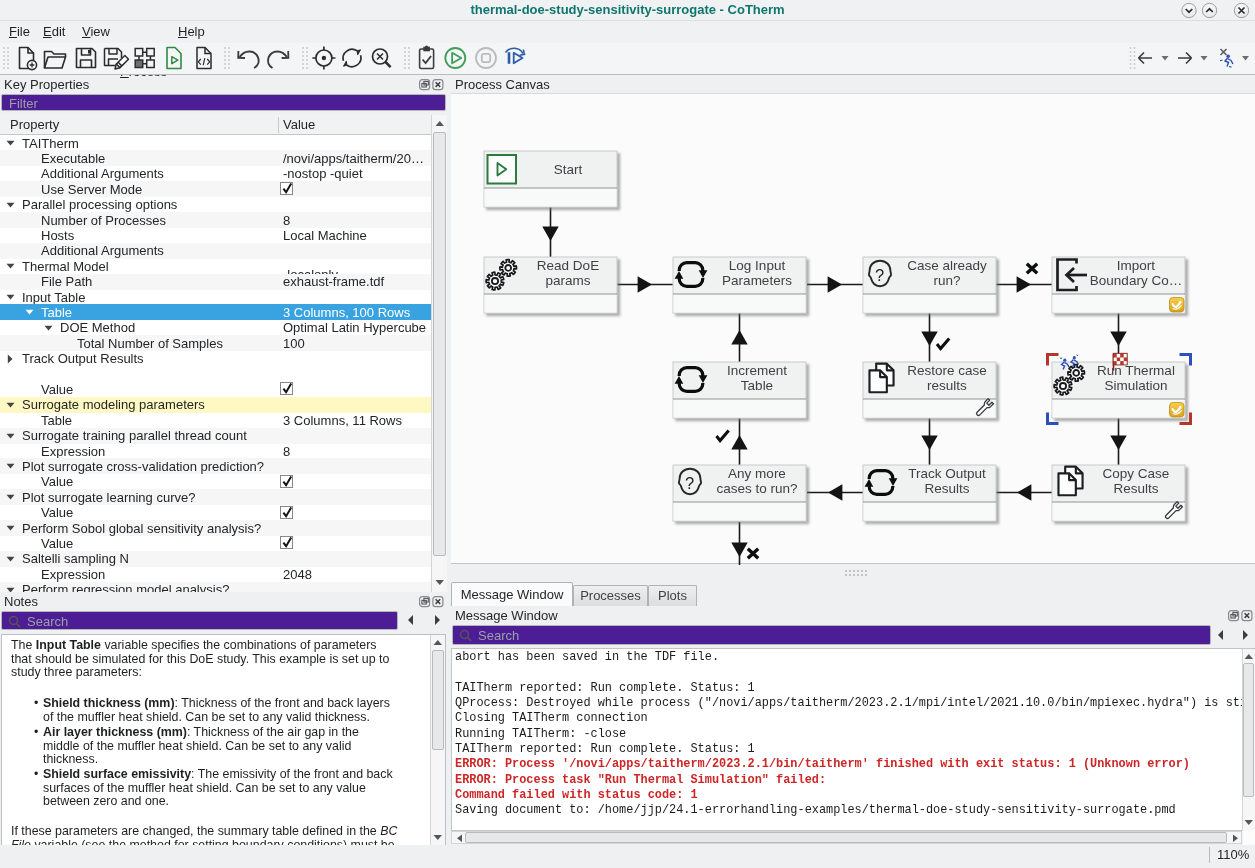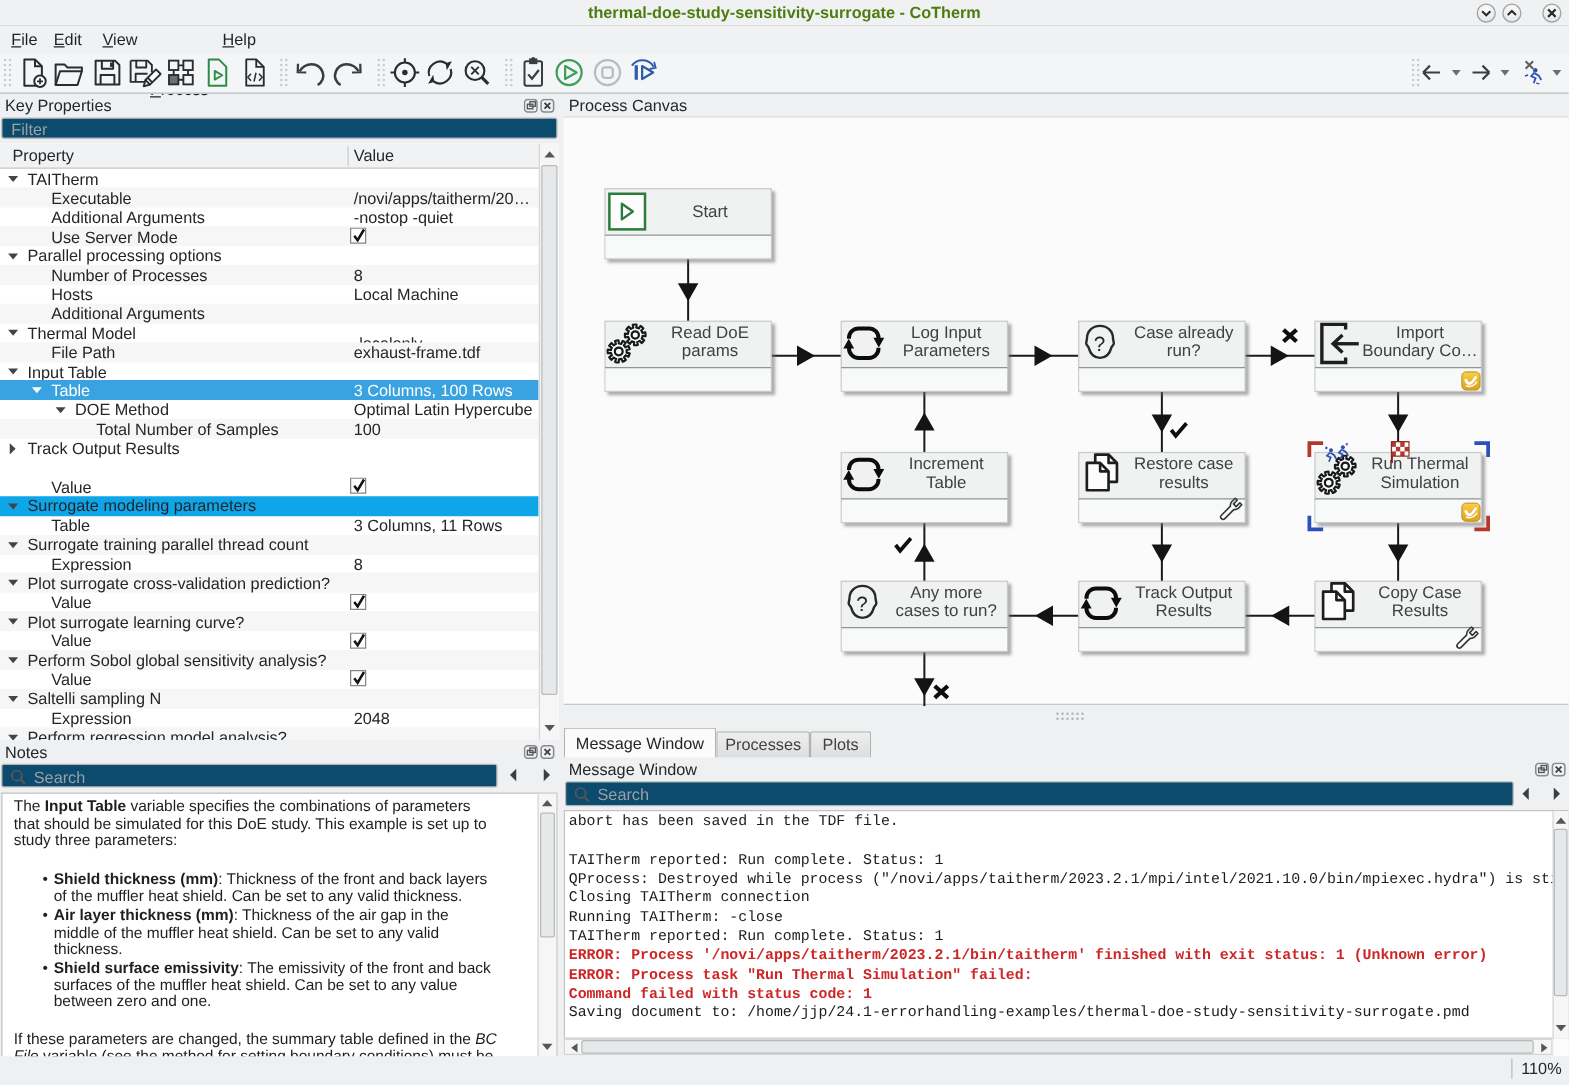--- a/index.html
+++ b/index.html
@@ -1,28 +1,28 @@
 <!DOCTYPE html>
 <html><head>
 <meta charset="utf-8">
 <style>
 * { margin:0; padding:0; box-sizing:border-box; }
 html,body { width:1255px; height:868px; overflow:hidden; }
 body { font-family:"Liberation Sans", sans-serif; background:#eff0f1; color:#232629; position:relative; }
 .abs { position:absolute; }
 .hdr { font-size:13px; color:#252629; }
-.input { background:#0c4a6e; border:1px solid #b4b6b8; border-radius:2px; }
+.input { background:#4c1d95; border:1px solid #b4b6b8; border-radius:2px; }
 .ph { color:#9aa0a3; font-size:13px; }
 svg { display:block; }
 </style>
 </head>
 <body>
 
 <div class="abs" style="left:0;top:0;width:1255px;height:21px;background:#f0f1f2;border-bottom:1px solid #dcdddd;">
-  <div class="abs" style="left:0;top:2px;width:1255px;text-align:center;font-size:13px;font-weight:bold;color:#4d7c0f;">thermal-doe-study-sensitivity-surrogate - CoTherm</div>
+  <div class="abs" style="left:0;top:2px;width:1255px;text-align:center;font-size:13px;font-weight:bold;color:#0f766e;">thermal-doe-study-sensitivity-surrogate - CoTherm</div>
   <svg class="abs" style="left:1178px;top:0px" width="77" height="21">
     <defs>
       <radialGradient id="wbg" cx="50%" cy="35%" r="75%">
         <stop offset="0" stop-color="#fefefe"></stop>
           <stop offset="0.7" stop-color="#e9eaeb"></stop>
           <stop offset="1" stop-color="#d2d3d4"></stop>
       </radialGradient>
     </defs>
     <g stroke="#9fa0a2" fill="url(#wbg)">
       <circle cx="11" cy="10.5" r="7.2"></circle>
@@ -325,21 +325,21 @@
         </svg>
         <span class="abs" style="left:22px;top:0.5px;">Track Output Results</span>
       </div>
 <div class="abs" style="left:0;top:246.4px;width:431px;height:16px;font-size:13px;">
         <span class="abs" style="left:41px;top:0.5px;">Value</span>
         <svg class="abs" style="left:280px;top:1px" width="15" height="15">
           <rect x="0.5" y="0.5" width="12" height="12" fill="#fff" stroke="#85878a"></rect>
           <path d="M3.4,6.6 l2.7,3.6 L11.2,1.6" stroke="#141414" stroke-width="2" fill="none"></path>
         </svg>
       </div>
-<div class="abs" style="left:0;top:261.8px;width:431px;height:16px;background:#0ea5e9;font-size:13px;">
+<div class="abs" style="left:0;top:261.8px;width:431px;height:16px;background:#fef9c3;font-size:13px;">
         <svg class="abs" style="left:6px;top:5px" width="9" height="6">
           <path d="M0.5,0.8 L8.5,0.8 L4.5,5.5 Z" fill="#41454a"></path>
         </svg>
         <span class="abs" style="left:22px;top:0.5px;">Surrogate modeling parameters</span>
       </div>
 <div class="abs" style="left:0;top:277.2px;width:431px;height:16px;font-size:13px;">
         <span class="abs" style="left:41px;top:0.5px;">Table</span>
         <span class="abs" style="left:283px;top:0.5px;">3 Columns, 11 Rows</span>
       </div>
 <div class="abs" style="left:0;top:292.6px;width:431px;height:16px;background:#f6f6f7;font-size:13px;">

